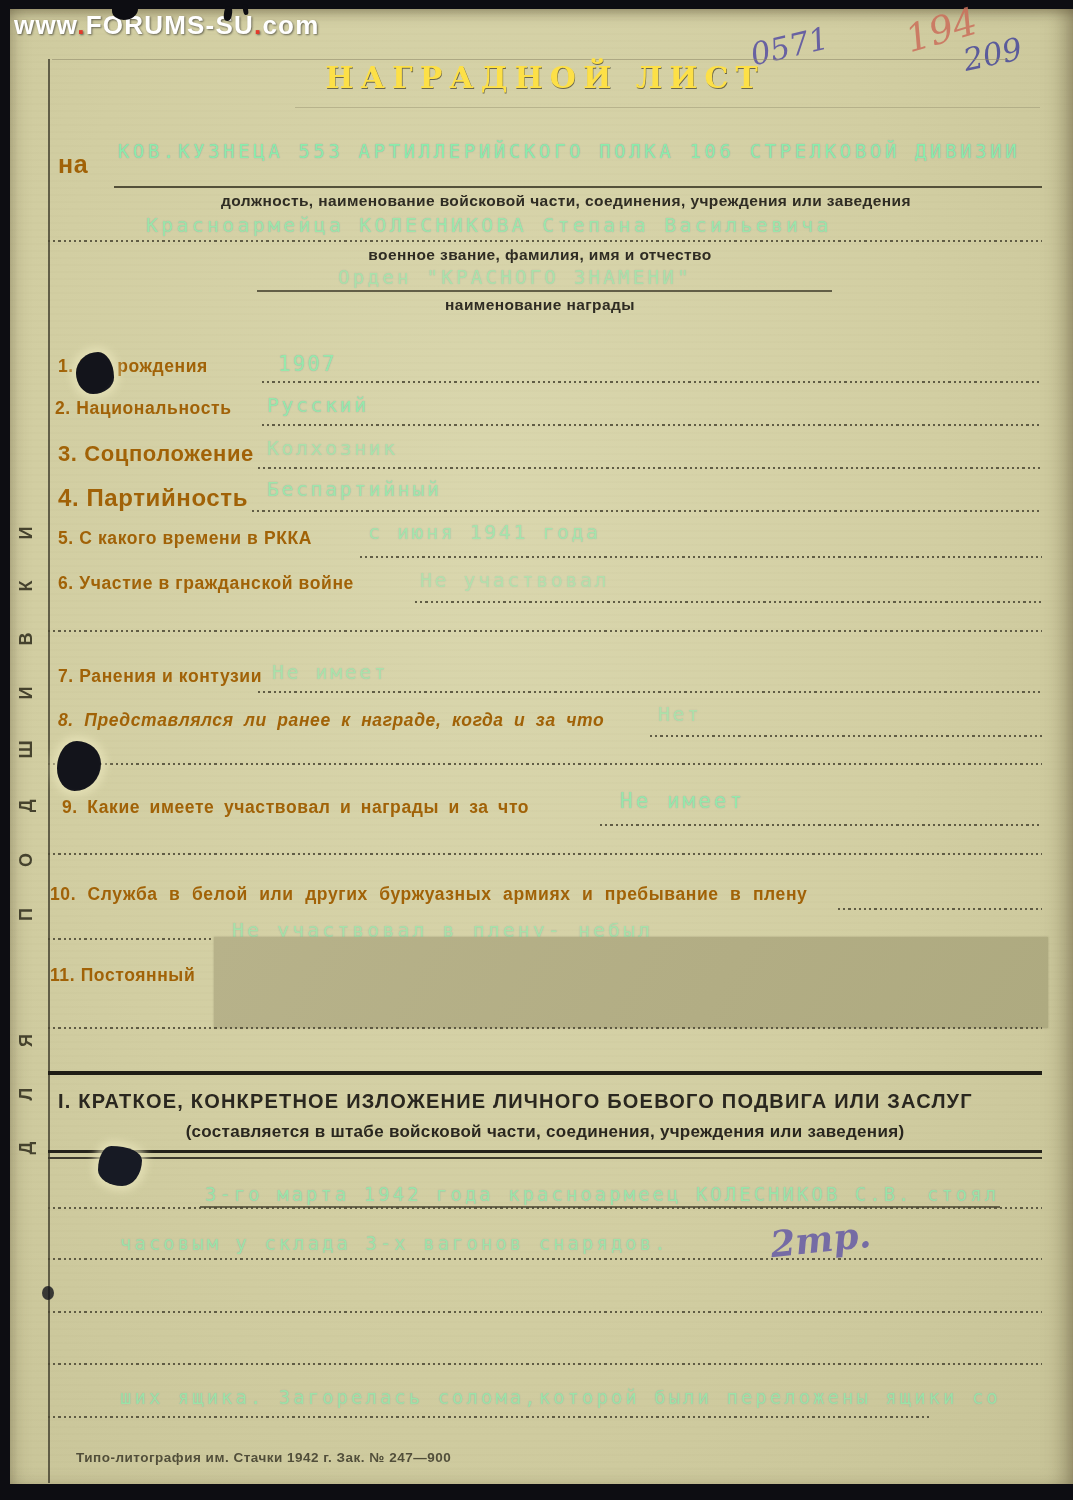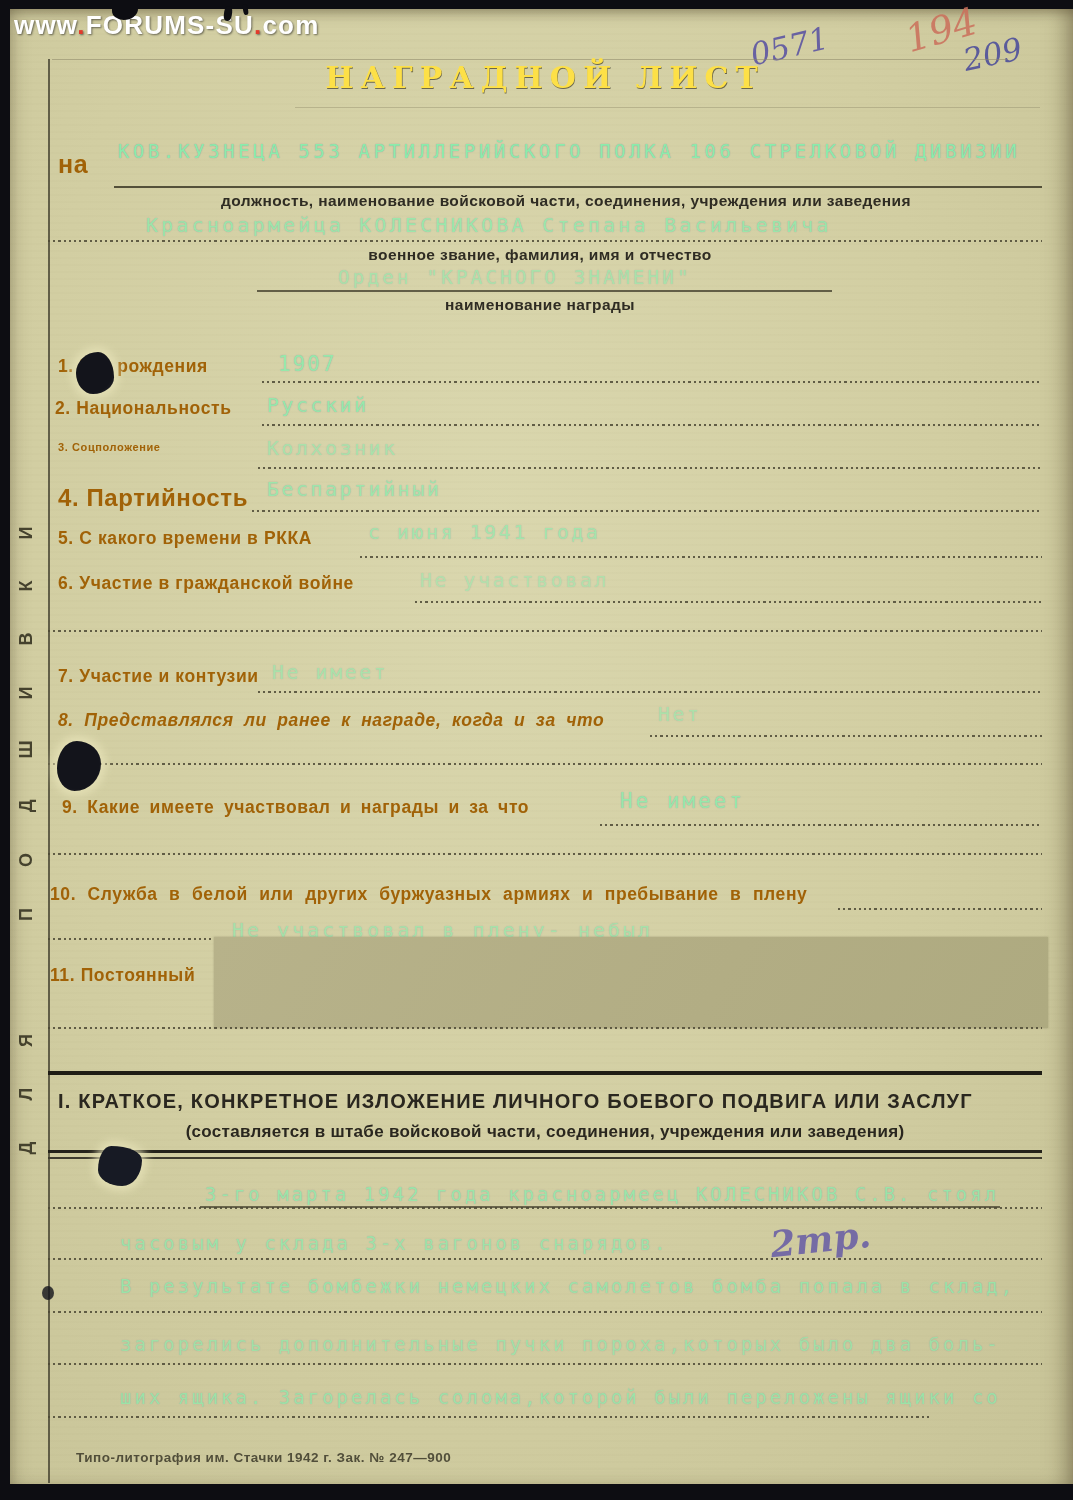--- a/index.html
+++ b/index.html
@@ -82,21 +82,21 @@
   <div class="abs print" style="left:58px;top:356px;font-size:17.5px;">
     <span>1.</span>&nbsp;<span>Год рождения</span></div>
   <div class="typed" style="left:278px;top:352px;font-size:21px;letter-spacing:2px;opacity:.78;">1907</div>
   <div class="dots" style="left:262px;top:381px;width:780px;"></div>
 
   <div class="abs print" style="left:55px;top:398px;font-size:17.5px;">
     <span>2.</span>&nbsp;<span>Национальность</span></div>
   <div class="typed" style="left:267px;top:393px;font-size:20px;letter-spacing:2.5px;opacity:.8;">Русский</div>
   <div class="dots" style="left:262px;top:424px;width:780px;"></div>
 
-  <div class="abs print" style="left:58px;top:441px;font-size:11px;">
+  <div class="abs print" style="left:58px;top:441px;font-size:22px;">
     <span>3.</span>&nbsp;<span>Соцположение</span></div>
   <div class="typed" style="left:267px;top:436px;font-size:20px;letter-spacing:2.5px;opacity:.55;">Колхозник</div>
   <div class="dots" style="left:258px;top:467px;width:784px;"></div>
 
   <div class="abs print" style="left:58px;top:484px;font-size:24px;">
     <span>4.</span>&nbsp;<span>Партийность</span></div>
   <div class="typed" style="left:267px;top:477px;font-size:20px;letter-spacing:2.5px;opacity:.7;">Беспартийный</div>
   <div class="dots" style="left:252px;top:510px;width:790px;"></div>
 
   <div class="abs print" style="left:58px;top:528px;font-size:17.5px;">
@@ -104,21 +104,21 @@
   <div class="typed" style="left:368px;top:520px;font-size:20px;letter-spacing:2.5px;opacity:.62;">с июня 1941 года</div>
   <div class="dots" style="left:360px;top:556px;width:682px;"></div>
 
   <div class="abs print" style="left:58px;top:573px;font-size:17.5px;">
     <span>6.</span>&nbsp;<span>Участие в гражданской войне</span></div>
   <div class="typed" style="left:420px;top:568px;font-size:20px;letter-spacing:2.5px;opacity:.45;">Не участвовал</div>
   <div class="dots" style="left:415px;top:601px;width:627px;"></div>
   <div class="dots" style="left:48px;top:630px;width:994px;"></div>
 
   <div class="abs print" style="left:58px;top:666px;font-size:17.5px;">
-    <span>7.</span>&nbsp;<span>Участие и контузии</span></div>
+    <span>7.</span>&nbsp;<span>Ранения и контузии</span></div>
   <div class="typed" style="left:272px;top:660px;font-size:20px;letter-spacing:2.5px;opacity:.55;">Не имеет</div>
   <div class="dots" style="left:258px;top:691px;width:784px;"></div>
 
   <div class="abs print" style="left:58px;top:710px;font-size:17.5px;word-spacing:5px;font-style:italic;">
     <span>8.</span>&nbsp;<span>Представлялся ли ранее к награде, когда и за что</span></div>
   <div class="typed" style="left:658px;top:702px;font-size:20px;letter-spacing:2.5px;opacity:.5;">Нет</div>
   <div class="dots" style="left:650px;top:735px;width:392px;"></div>
   <div class="dots" style="left:48px;top:763px;width:994px;"></div>
 
   <div class="abs print" style="left:62px;top:797px;font-size:17.5px;word-spacing:4px;">
@@ -146,24 +146,22 @@
   <div class="solidline" style="left:48px;top:1157px;width:994px;height:1.5px;background:#3e3b2d;"></div>
 
   <div class="typed" style="left:205px;top:1183px;font-size:19px;letter-spacing:3px;opacity:.72;">3-го марта 1942 года красноармеец КОЛЕСНИКОВ С.В. стоял</div>
   <div class="solidline" style="left:200px;top:1206px;width:800px;height:2px;opacity:.75;"></div>
   <div class="dots" style="left:48px;top:1207px;width:994px;"></div>
 
   <div class="typed" style="left:120px;top:1232px;font-size:19px;letter-spacing:3px;opacity:.68;">часовым у склада 3-х вагонов снарядов.</div>
   <div class="hand" style="left:770px;top:1218px;font-size:36px;color:#665ba6;transform:rotate(-6deg);opacity:.85;font-weight:700;">2тр.</div>
   <div class="dots" style="left:48px;top:1258px;width:994px;"></div>
 
-  <div class="typed" style="left:120px;top:1275px;font-size:19px;letter-spacing:3px;opacity:.7;">В результате бомбежки немецких самолетов бомба попала в склад,</div>
   <div class="dots" style="left:48px;top:1311px;width:994px;"></div>
 
-  <div class="typed" style="left:120px;top:1333px;font-size:19px;letter-spacing:3px;opacity:.62;">загорелись дополнительные пучки пороха,которых было два боль-</div>
   <div class="dots" style="left:48px;top:1363px;width:994px;"></div>
 
   <div class="typed" style="left:120px;top:1386px;font-size:19px;letter-spacing:3px;opacity:.68;">ших ящика. Загорелась солома,которой были переложены ящики со</div>
   <div class="dots" style="left:48px;top:1416px;width:882px;"></div>
 
   <div class="abs" style="left:76px;top:1450px;font-size:13.5px;font-weight:700;color:#3c3929;letter-spacing:.5px;opacity:.85;">Типо-литография им. Стачки 1942 г. Зак. № 247—900</div>
 
   <div class="hole" style="left:76px;top:352px;width:38px;height:42px;border-radius:58% 42% 55% 45%/50% 60% 40% 50%;"></div>
   <div class="hole" style="left:57px;top:741px;width:44px;height:50px;border-radius:45% 55% 60% 40%/55% 45% 55% 45%;"></div>
   <div class="hole" style="left:98px;top:1146px;width:44px;height:40px;border-radius:30% 70% 45% 55%/60% 35% 65% 40%;background:#171a24;"></div>

